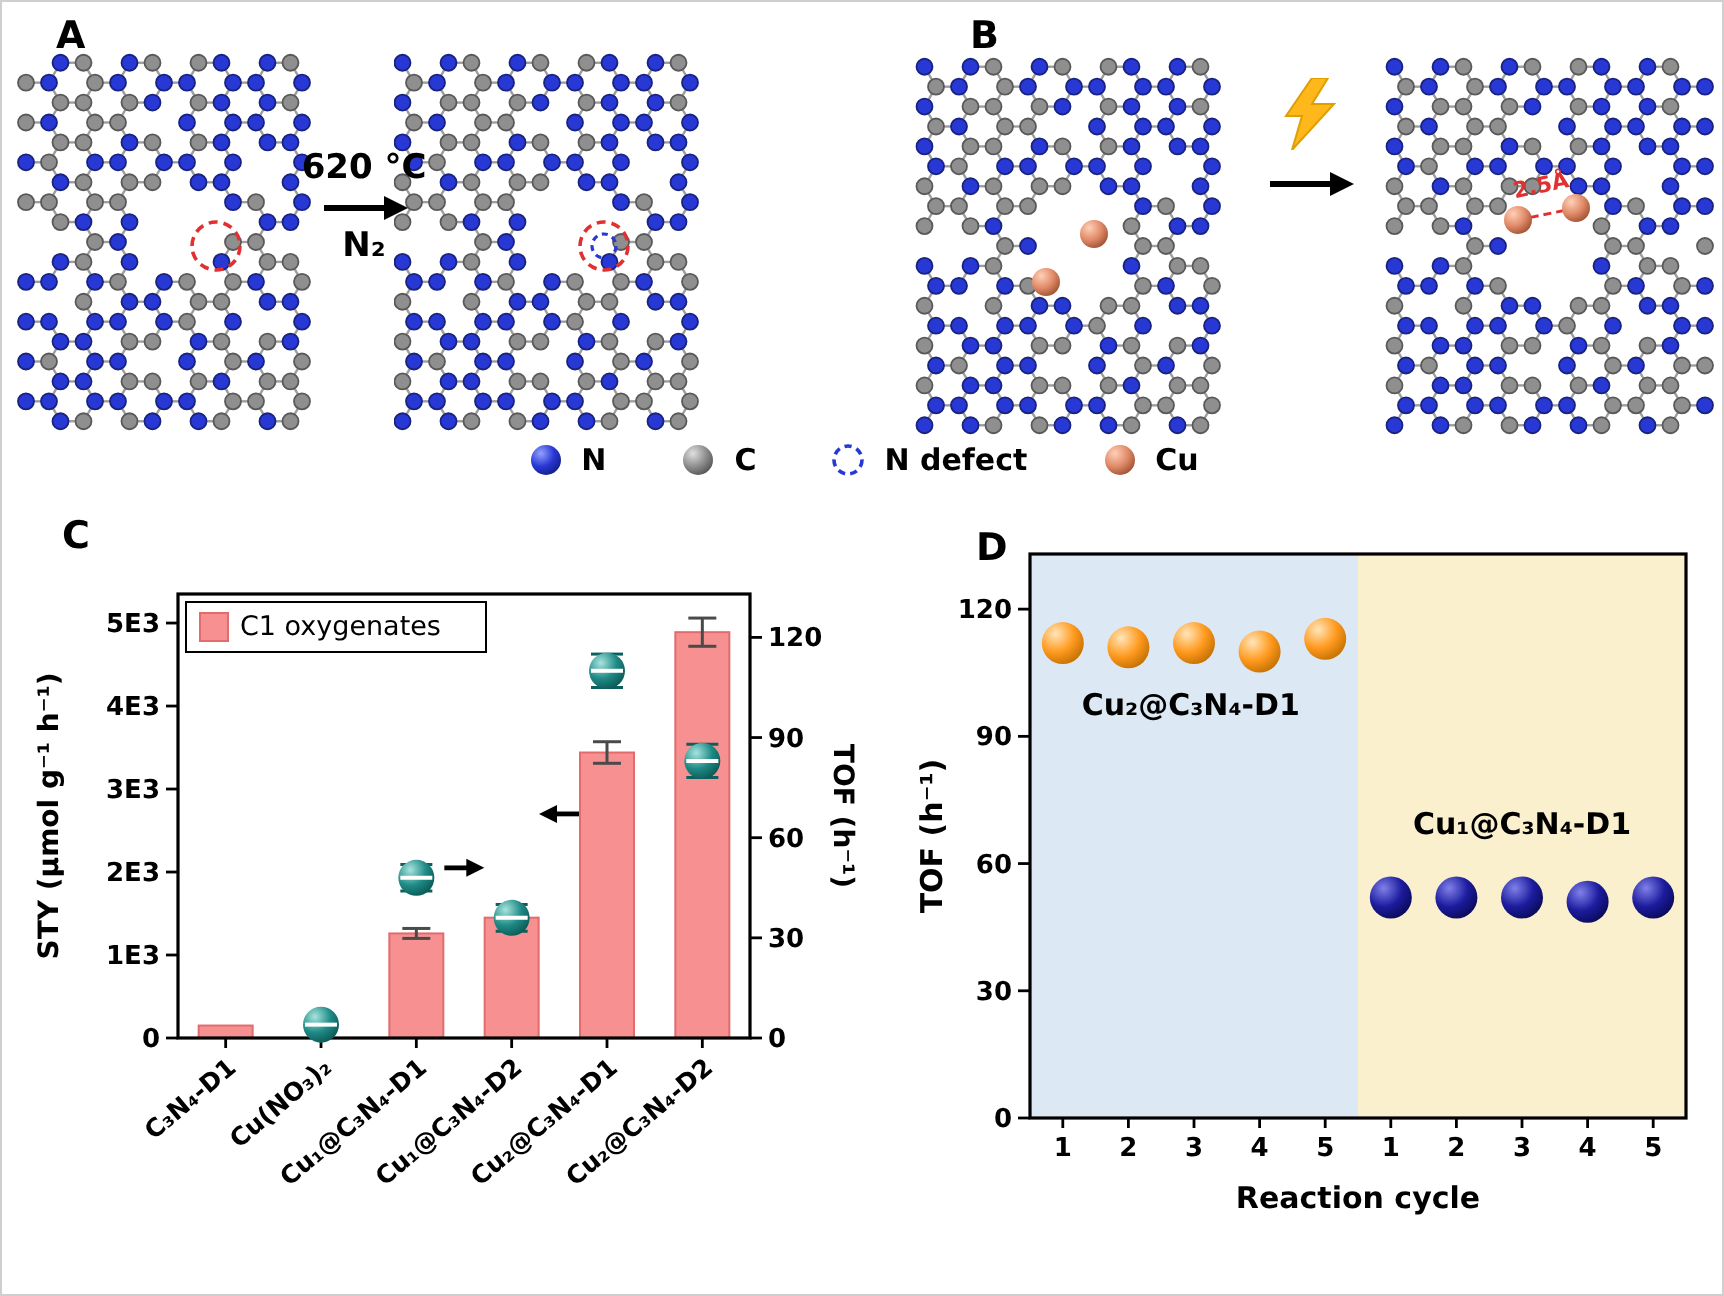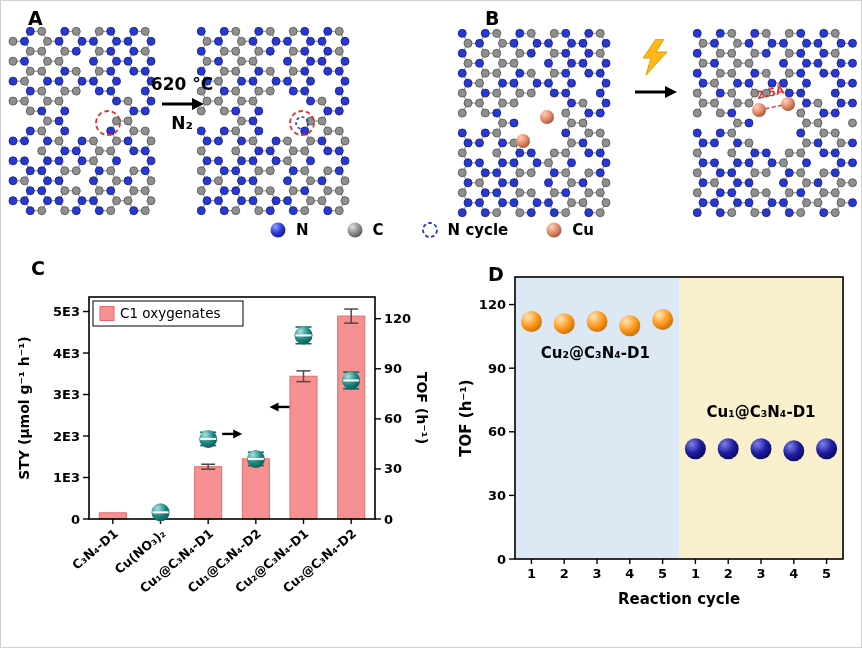--- a/index.html
+++ b/index.html
@@ -1501,21 +1501,21 @@
             </radialGradient>
           </defs>
           <circle cx="10" cy="10" r="7.5" fill="url(#grad5)"></circle>
         </svg>
         <span>C</span>
       </div>
       <div class="legend-item">
         <svg width="20" height="20">
           <circle cx="10" cy="10" r="7" fill="none" stroke="#2838d4" stroke-width="1.8" stroke-dasharray="3.6 2.6"></circle>
         </svg>
-        <span>N cycle</span>
+        <span>N defect</span>
       </div>
       <div class="legend-item">
         <svg width="20" height="20">
           <defs>
             <radialGradient id="grad6" cx="33%" cy="28%" r="80%">
               <stop offset="0%" stop-color="#ffd0b8"></stop>
               <stop offset="55%" stop-color="#e08a68"></stop>
               <stop offset="100%" stop-color="#9c4f30"></stop>
             </radialGradient>
           </defs>

